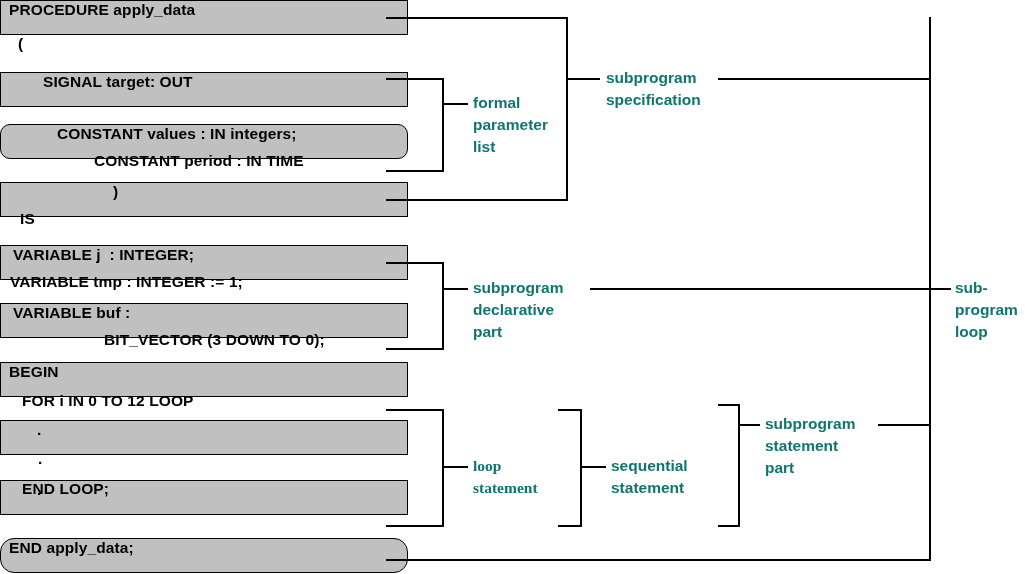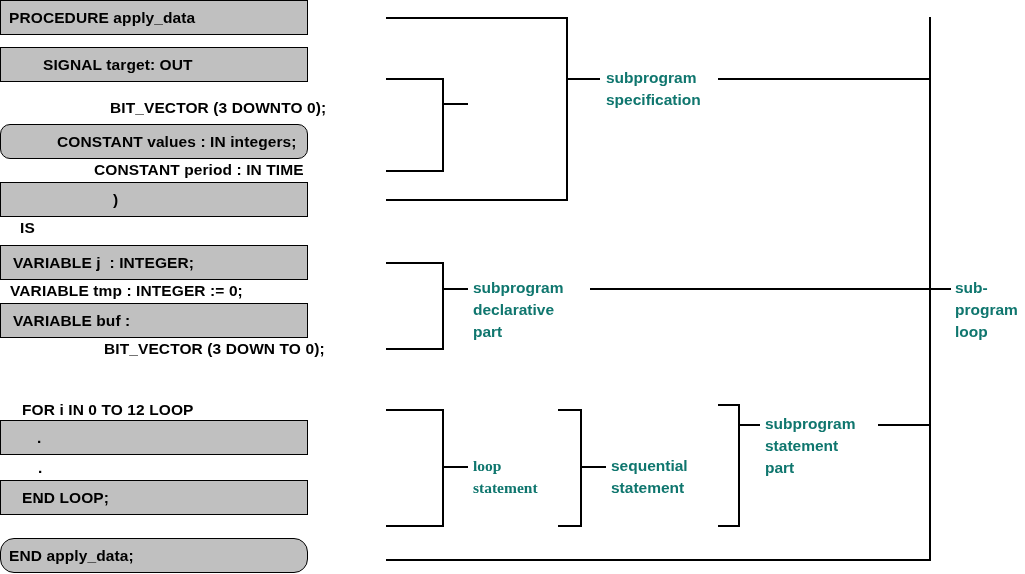--- a/index.html
+++ b/index.html
@@ -16,25 +16,24 @@
     width: 1025px;
     height: 574px;
     background: #ffffff;
     overflow: hidden;
   }
 
   
   .code-row {
     position: absolute;
     left: 0;
-    width: 308px;
+    width: 408px;
     height: 35px;
     box-sizing: border-box;
     display: flex;
-    align-items: center;
     font-size: 15.5px;
     font-weight: bold;
     color: #000000;
     letter-spacing: 0.1px;
     white-space: pre;
   }
   .code-row.shaded {
     background: #c0c0c0;
     border: 1px solid #000000;
   }
@@ -69,50 +68,50 @@
 <body>
 
 <div id="diagram">
 
   <div class="code-row shaded" style="top:0px;">
     <span class="code-text" style="padding-left:8px">PROCEDURE apply_data</span>
   </div>
   <div class="code-row plain" style="top:35px;">
     <span class="code-text" style="padding-left:18px">(</span>
   </div>
-  <div class="code-row shaded" style="top:47px;">
+  <div class="code-row shaded" style="top:72px;">
     <span class="code-text" style="padding-left:42px">SIGNAL target: OUT</span>
-  </div>
-  <div class="code-row plain" style="top:90px;">
-    <span class="code-text" style="padding-left:110px">BIT_VECTOR (3 DOWNTO 0);</span>
   </div>
   <div class="code-row shaded" style="top:124px;border-radius:10px;">
     <span class="code-text" style="padding-left:56px">CONSTANT values : IN integers;</span>
   </div>
   <div class="code-row plain" style="top:152px;">
     <span class="code-text" style="padding-left:94px">CONSTANT period : IN TIME</span>
   </div>
   <div class="code-row shaded" style="top:182px;">
     <span class="code-text" style="padding-left:112px">)</span>
   </div>
   <div class="code-row plain" style="top:210px;">
     <span class="code-text" style="padding-left:20px">IS</span>
   </div>
   <div class="code-row shaded" style="top:245px;">
     <span class="code-text" style="padding-left:12px">VARIABLE j  : INTEGER;</span>
   </div>
   <div class="code-row plain" style="top:273px;">
-    <span class="code-text" style="padding-left:10px">VARIABLE tmp : INTEGER := 0;</span>
+    <span class="code-text" style="padding-left:10px">VARIABLE tmp : INTEGER := 1;</span>
   </div>
   <div class="code-row shaded" style="top:303px;">
     <span class="code-text" style="padding-left:12px">VARIABLE buf :</span>
   </div>
   <div class="code-row plain" style="top:331px;">
     <span class="code-text" style="padding-left:104px">BIT_VECTOR (3 DOWN TO 0);</span>
   </div>
+  <div class="code-row shaded" style="top:362px;">
+    <span class="code-text" style="padding-left:8px">BEGIN</span>
+  </div>
   <div class="code-row plain" style="top:392px;">
     <span class="code-text" style="padding-left:22px">FOR i IN 0 TO 12 LOOP</span>
   </div>
   <div class="code-row shaded" style="top:420px;">
     <span class="code-text" style="padding-left:36px">.</span>
   </div>
   <div class="code-row plain" style="top:450px;">
     <span class="code-text" style="padding-left:38px">.</span>
   </div>
   <div class="code-row shaded" style="top:480px;">
@@ -126,20 +125,23 @@
   </div>
 
   <div class="ln h" style="left:386px; top:78px; width:58px;"></div>
 
   <div class="ln h" style="left:386px; top:170px; width:58px;"></div>
 
   <div class="ln v" style="left:442px; top:78px; height:94px;"></div>
 
   <div class="ln h" style="left:442px; top:103px; width:26px;"></div>
 
+  <div class="label" style="left:473px; top:92px;">formal
+parameter
+list</div>
 
   <div class="ln h" style="left:386px; top:17px; width:182px;"></div>
 
   <div class="ln h" style="left:386px; top:199px; width:182px;"></div>
 
   <div class="ln v" style="left:566px; top:17px; height:184px;"></div>
 
   <div class="ln h" style="left:566px; top:78px; width:34px;"></div>
 
   <div class="label" style="left:606px; top:67px;">subprogram

